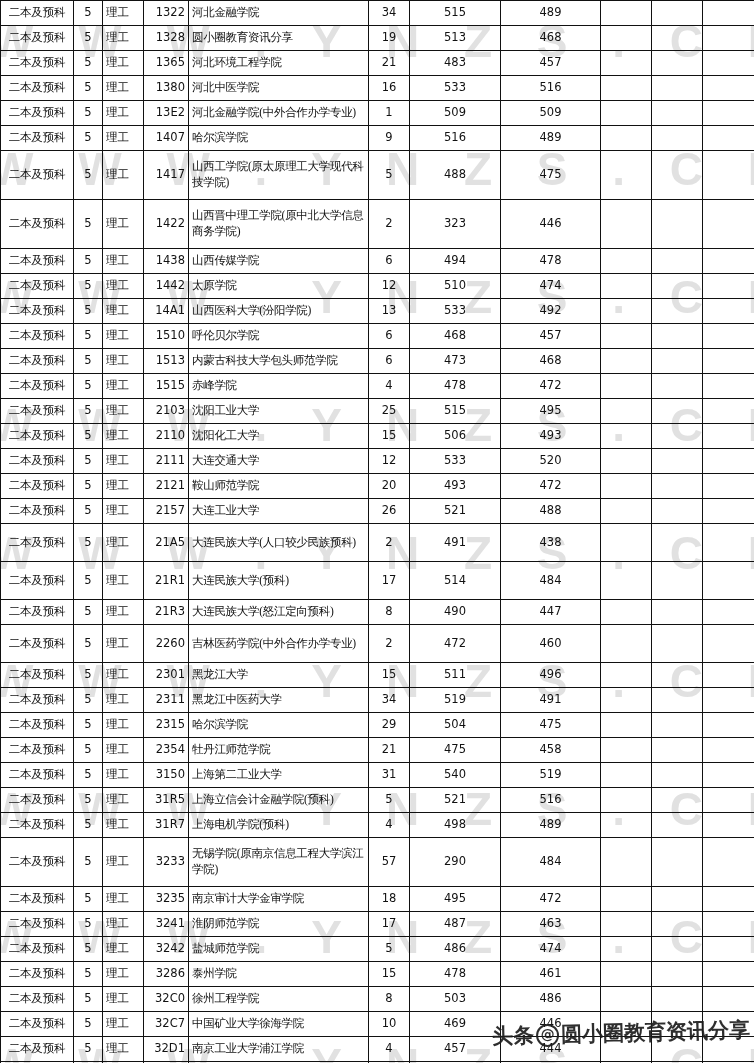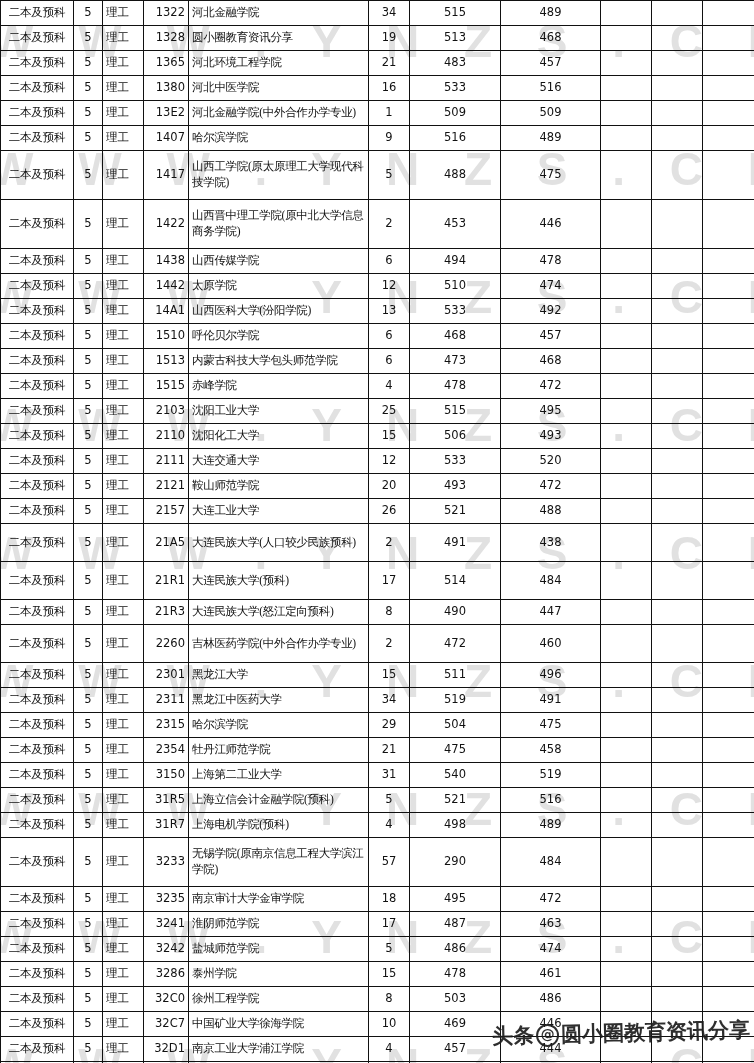--- a/index.html
+++ b/index.html
@@ -233,21 +233,21 @@
           <td class="empty"></td>
           <td class="empty"></td>
         </tr>
         <tr class="r-double">
           <td class="batch">二本及预科</td>
           <td class="group">5</td>
           <td class="type">理工</td>
           <td class="code">1422</td>
           <td class="name">山西晋中理工学院(原中北大学信息商务学院)</td>
           <td class="num">2</td>
-          <td class="num">453</td>
+          <td class="num">323</td>
           <td class="num">446</td>
           <td class="empty"></td>
           <td class="empty"></td>
           <td class="empty"></td>
         </tr>
         <tr class="r-single">
           <td class="batch">二本及预科</td>
           <td class="group">5</td>
           <td class="type">理工</td>
           <td class="code">1438</td>

